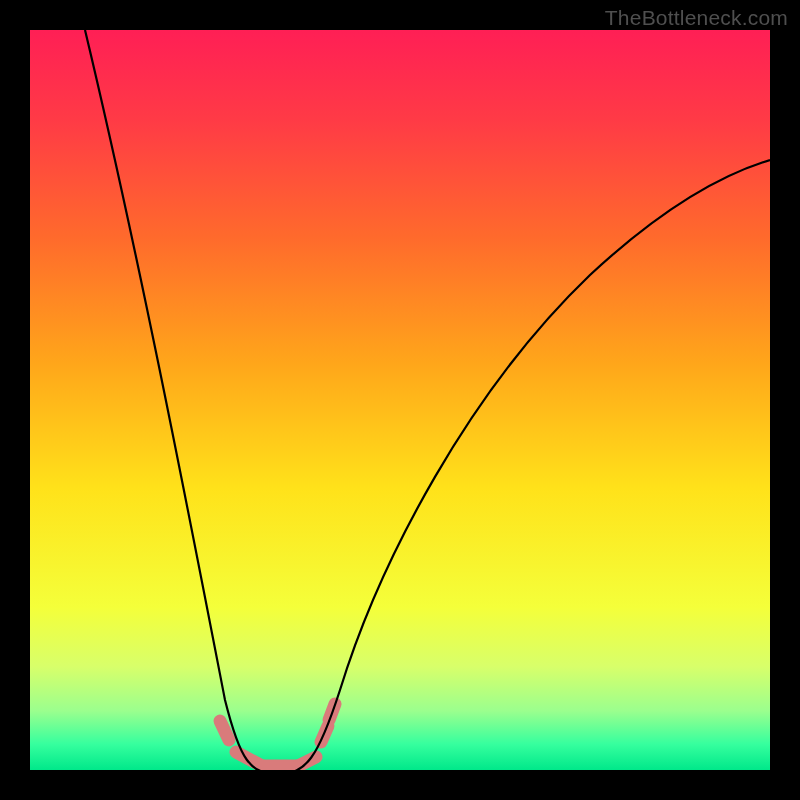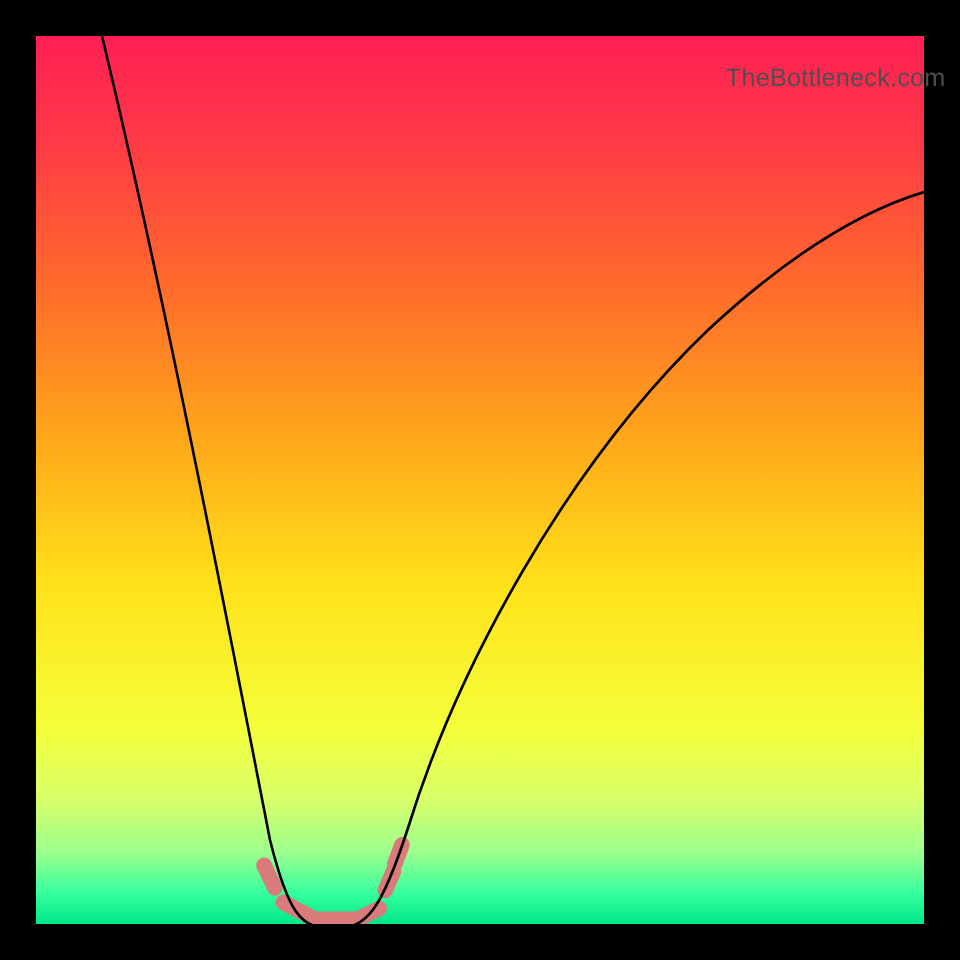--- a/index.html
+++ b/index.html
@@ -22,21 +22,20 @@
   .watermark {
     position: absolute;
     top: 6px;
     right: 12px;
     color: #4f4f4f;
     font-size: 21px;
     font-weight: 400;
     letter-spacing: 0.2px;
     user-select: none;
     pointer-events: none;
-    margin-top: 48px;
   }
 </style>
 </head>
 <body>
 
 <div class="canvas-wrap">
 
   <svg width="800" height="800" viewBox="0 0 800 800">
     <defs>
       <linearGradient id="bg-grad" x1="0" y1="0" x2="0" y2="1">

